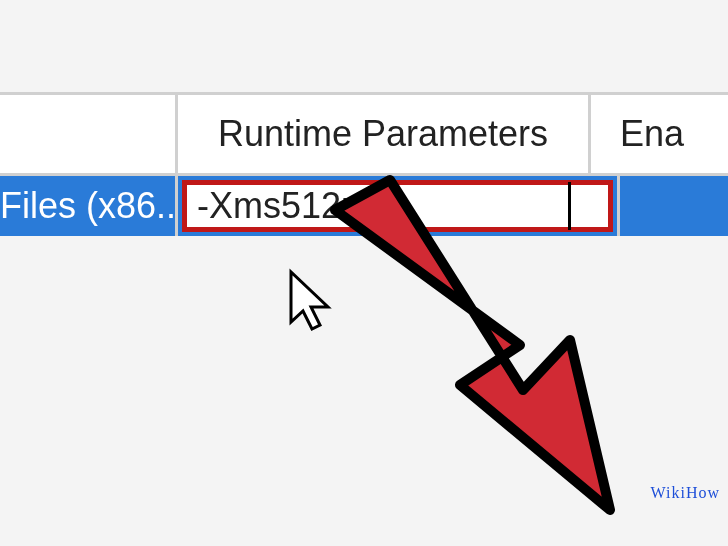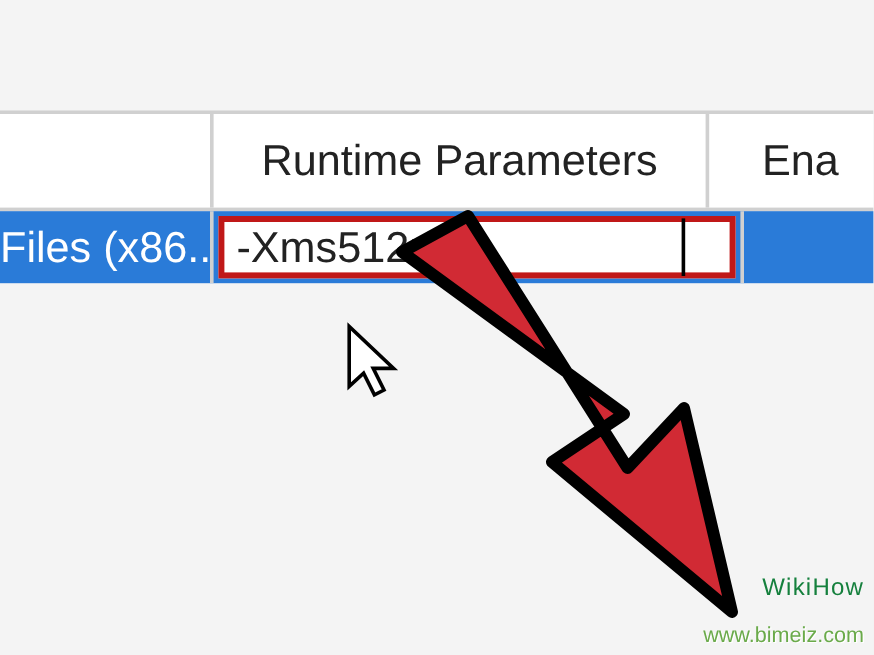--- a/index.html
+++ b/index.html
@@ -51,21 +51,21 @@
       justify-content: flex-start;
       padding-left: 0;
     }
     .th-runtime {
       width: 413px;
       align-items: center;
     }
     .th-enabled {
       width: 108px;
       border-right: none;
-      justify-content: flex-end;
+      justify-content: center;
       padding-left: 14px;
     }
     .table-row {
       display: flex;
       height: 60px;
       background: #2a7bd8;
     }
     .td-cell {
       display: flex;
       align-items: center;
@@ -135,23 +135,24 @@
     .wm-url {
       font-size: 18px;
       color: #6aaa4a;
       text-shadow: 1px 1px 0 #fff;
       margin-top: -4px;
     }
     .watermark-bottom {
       position: absolute;
       right: 8px;
       bottom: 44px;
-      font-size: 20px;
-      color: #15803d;
+      font-size: 16px;
+      color: #1d4ed8;
       letter-spacing: 1px;
+      font-family: Liberation Serif, serif;
     }
   </style>
 </head>
 <body>
 
 <div class="window-area">
 
   <div class="table-container">
 
     <div class="table-header">
@@ -192,16 +193,15 @@
              L 305 355
              L 265 185
              L 218 235
              L 85 25
              Z" fill="#d12a34" stroke="#000000" stroke-width="10" stroke-linejoin="round"></path>
   </svg>
 
   <div class="watermark-bottom">WikiHow</div>
 
   <div class="watermark">
-    <div class="wm-url">www.bimeiz.com</div>
   </div>
 
 </div>
 
 </body></html>

